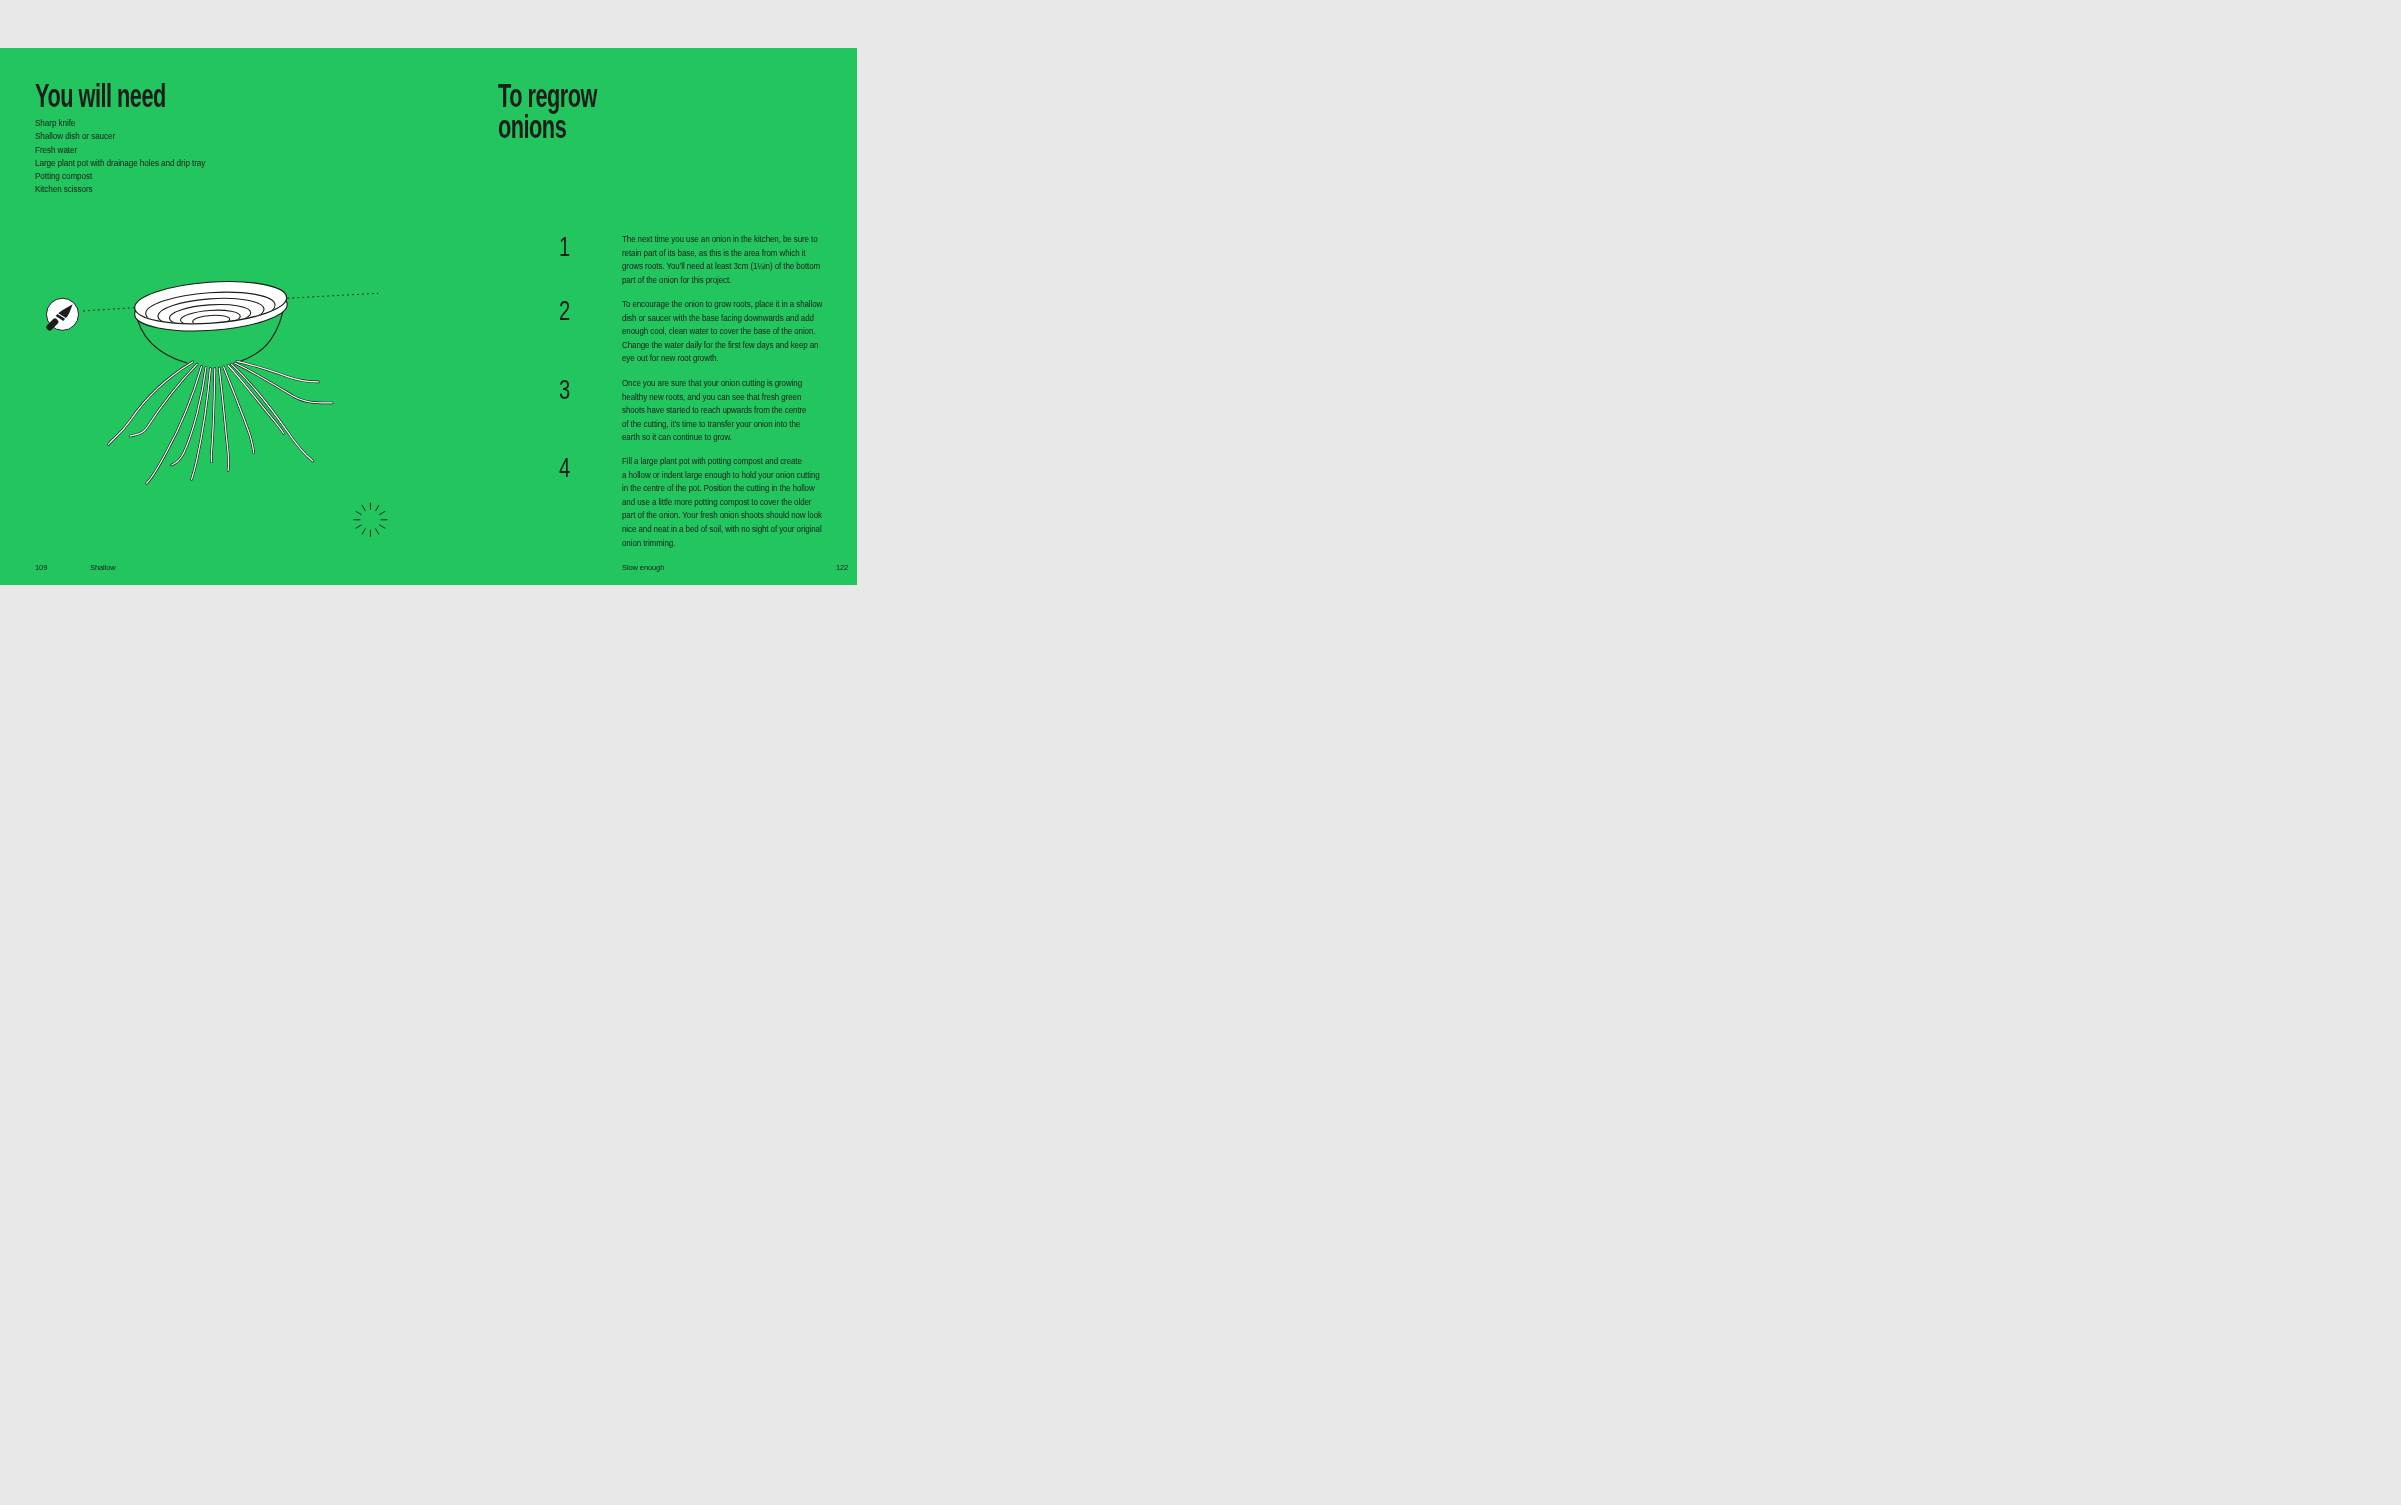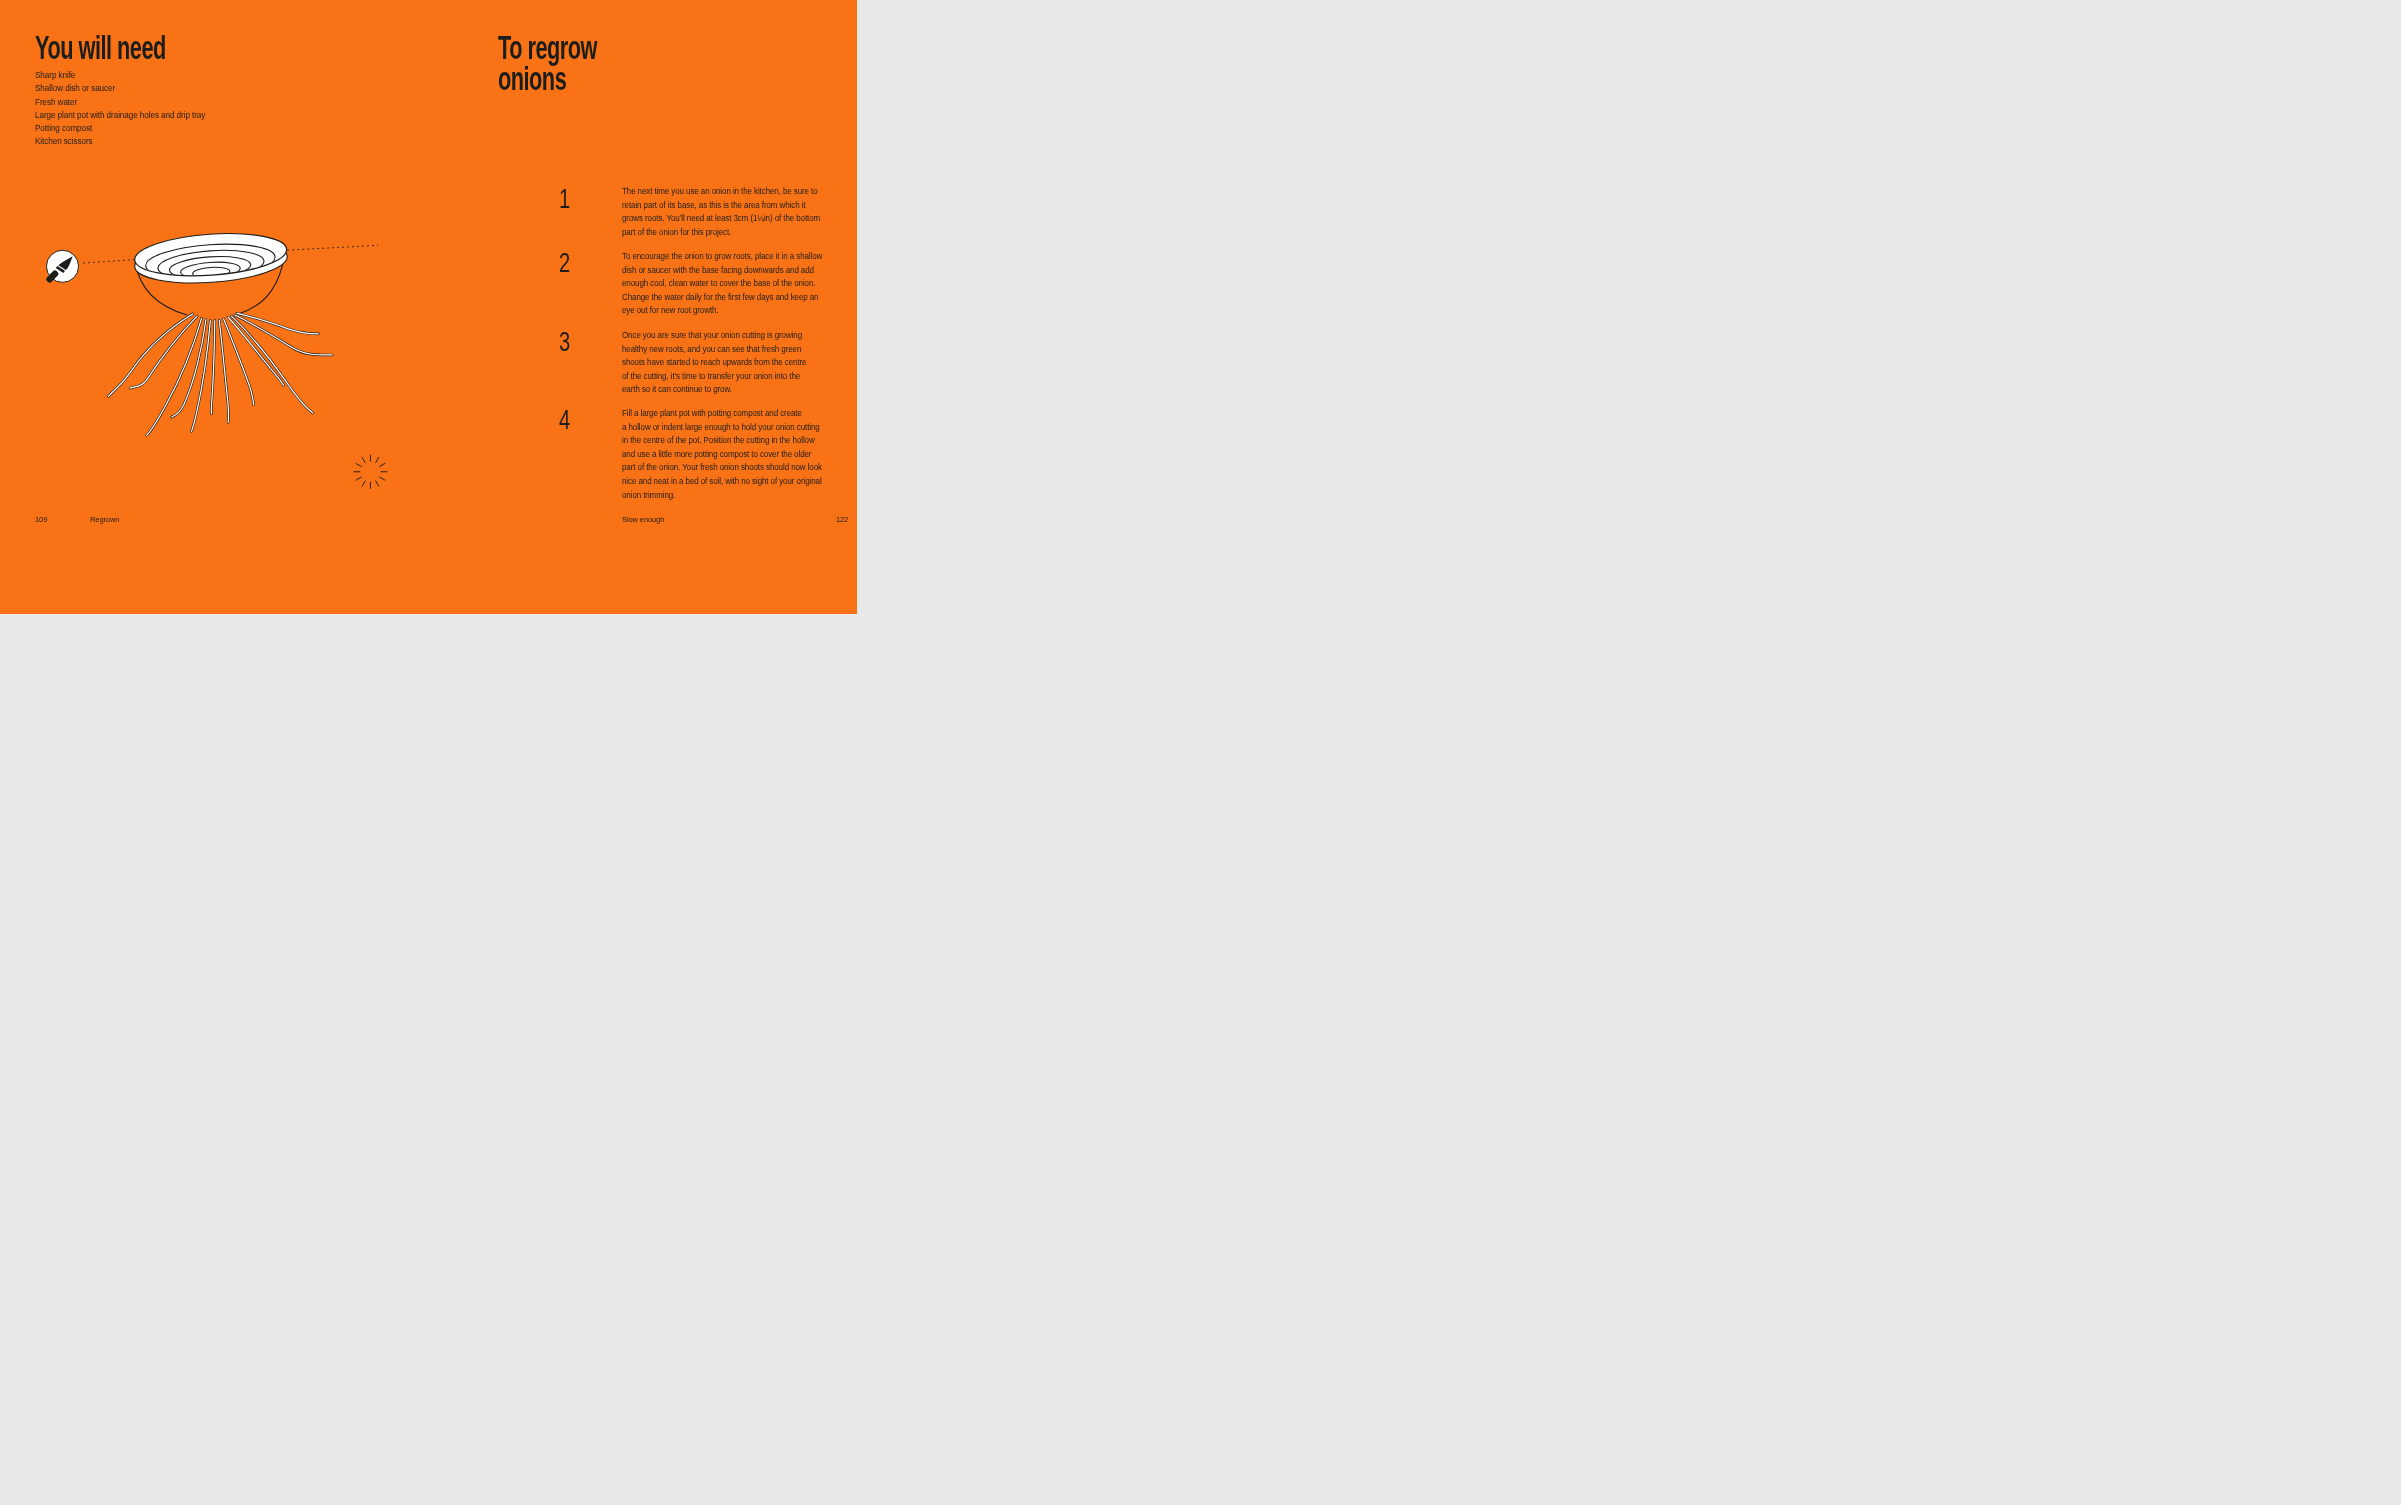--- a/index.html
+++ b/index.html
@@ -1,18 +1,18 @@
 <!DOCTYPE html>
 <html style="font-size:8.9px"><head>
 <meta charset="utf-8">
 <style>
   html,body{margin:0;padding:0;background:#e8e8e8;}
   .spread{
-    position:relative;width:857px;height:614px;background:#f97316;
-    color:#1d1d1b;font-family:"Liberation Sans",sans-serif;overflow:hidden;
+    position:relative;width:857px;height:537px;background:#22c55e;
+    color:#1d1d1b;font-family:"Liberation Sans",sans-serif;overflow:hidden;margin-top:48px;
   }
   .page{position:absolute;top:0;height:537px;}
   .page-left{left:0;width:428px;}
   .page-right{left:428px;width:429px;}
   .title{
     position:absolute;margin:0;font-weight:700;font-size:34px;line-height:30.5px;
     letter-spacing:-0.8px;transform:scaleX(0.64);transform-origin:left top;
     white-space:pre-line;
   }
   .materials{position:absolute;left:35px;top:69px;transform:scaleX(0.92);transform-origin:left top;}
@@ -119,21 +119,21 @@
         <line x1="590" y1="451" x2="579" y2="451"></line>
         <line x1="592.5" y1="441.5" x2="583" y2="436"></line>
         <line x1="599.5" y1="434.5" x2="594" y2="425"></line>
         <line x1="609" y1="432" x2="609" y2="421"></line>
         <line x1="618.5" y1="434.5" x2="624" y2="425"></line>
         <line x1="625.5" y1="441.5" x2="635" y2="436"></line>
       </g>
     </svg>
 
     <div class="footer-item" style="left:35px;">109</div>
-    <div class="footer-item" style="left:90px;">Regrown</div>
+    <div class="footer-item" style="left:90px;">Shallow</div>
   </section>
 
   <section class="page page-right">
     <h1 class="title" style="left:70px;top:32px;">To regrow
 onions</h1>
 
     <div class="step-num" style="top:185px;">1</div>
     <div class="step-text" style="top:185px;">The next time you use an onion in the kitchen, be sure to
 retain part of its base, as this is the area from which it
 grows roots. You’ll need at least 3cm (1¼in) of the bottom

